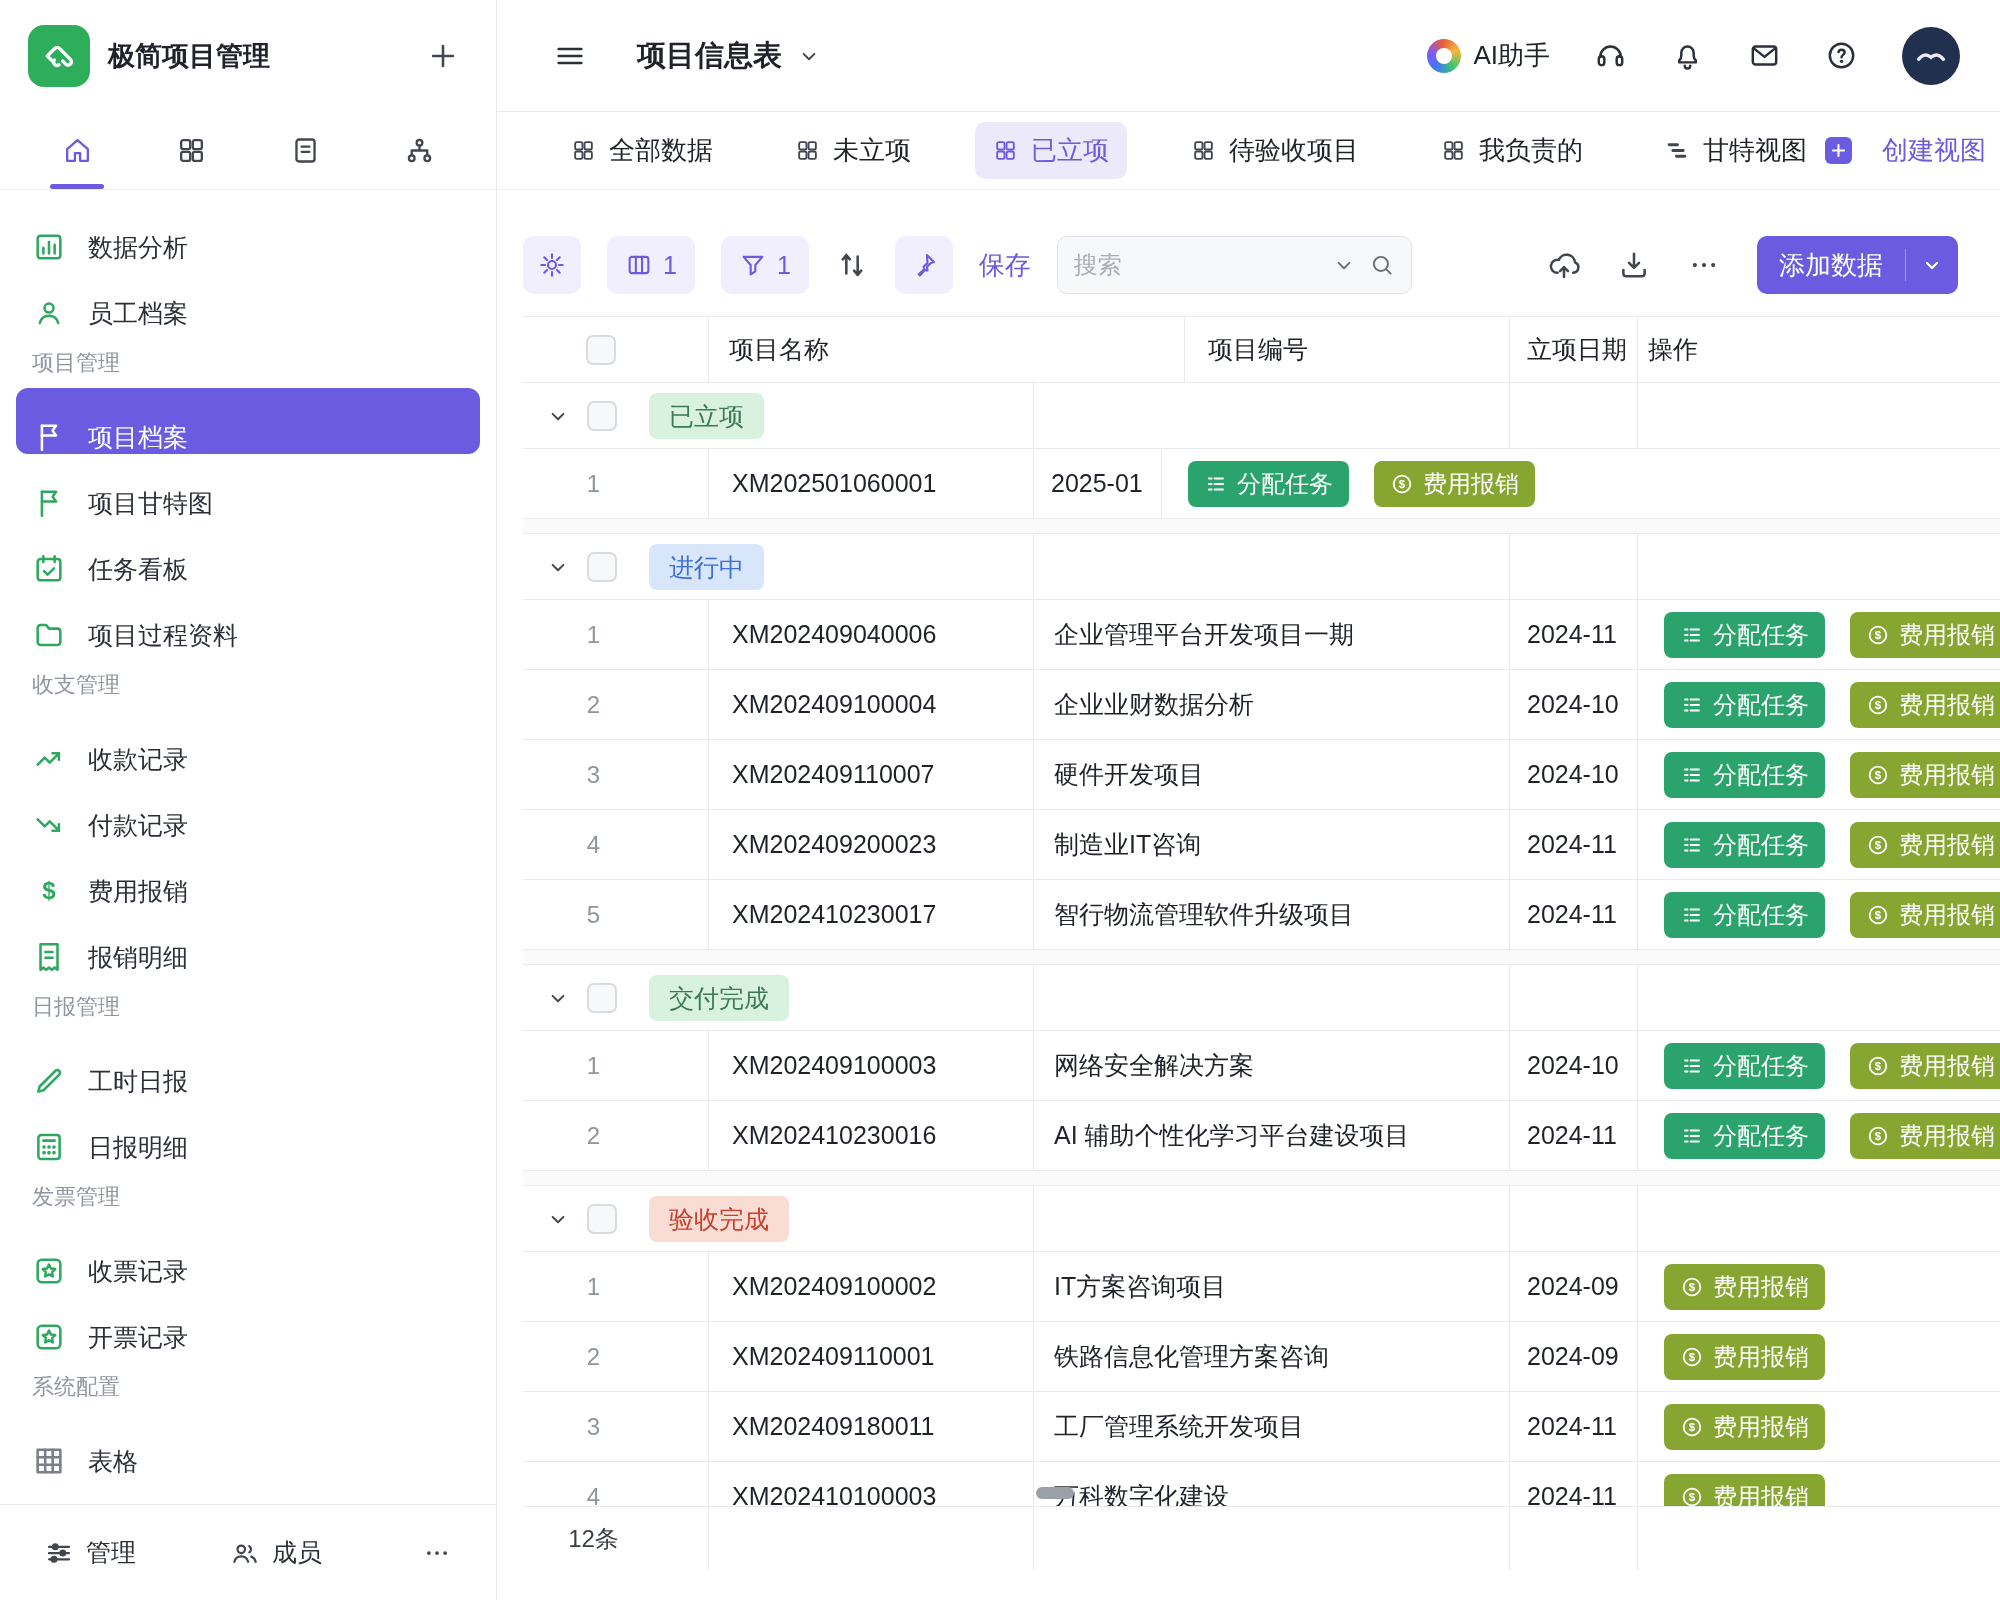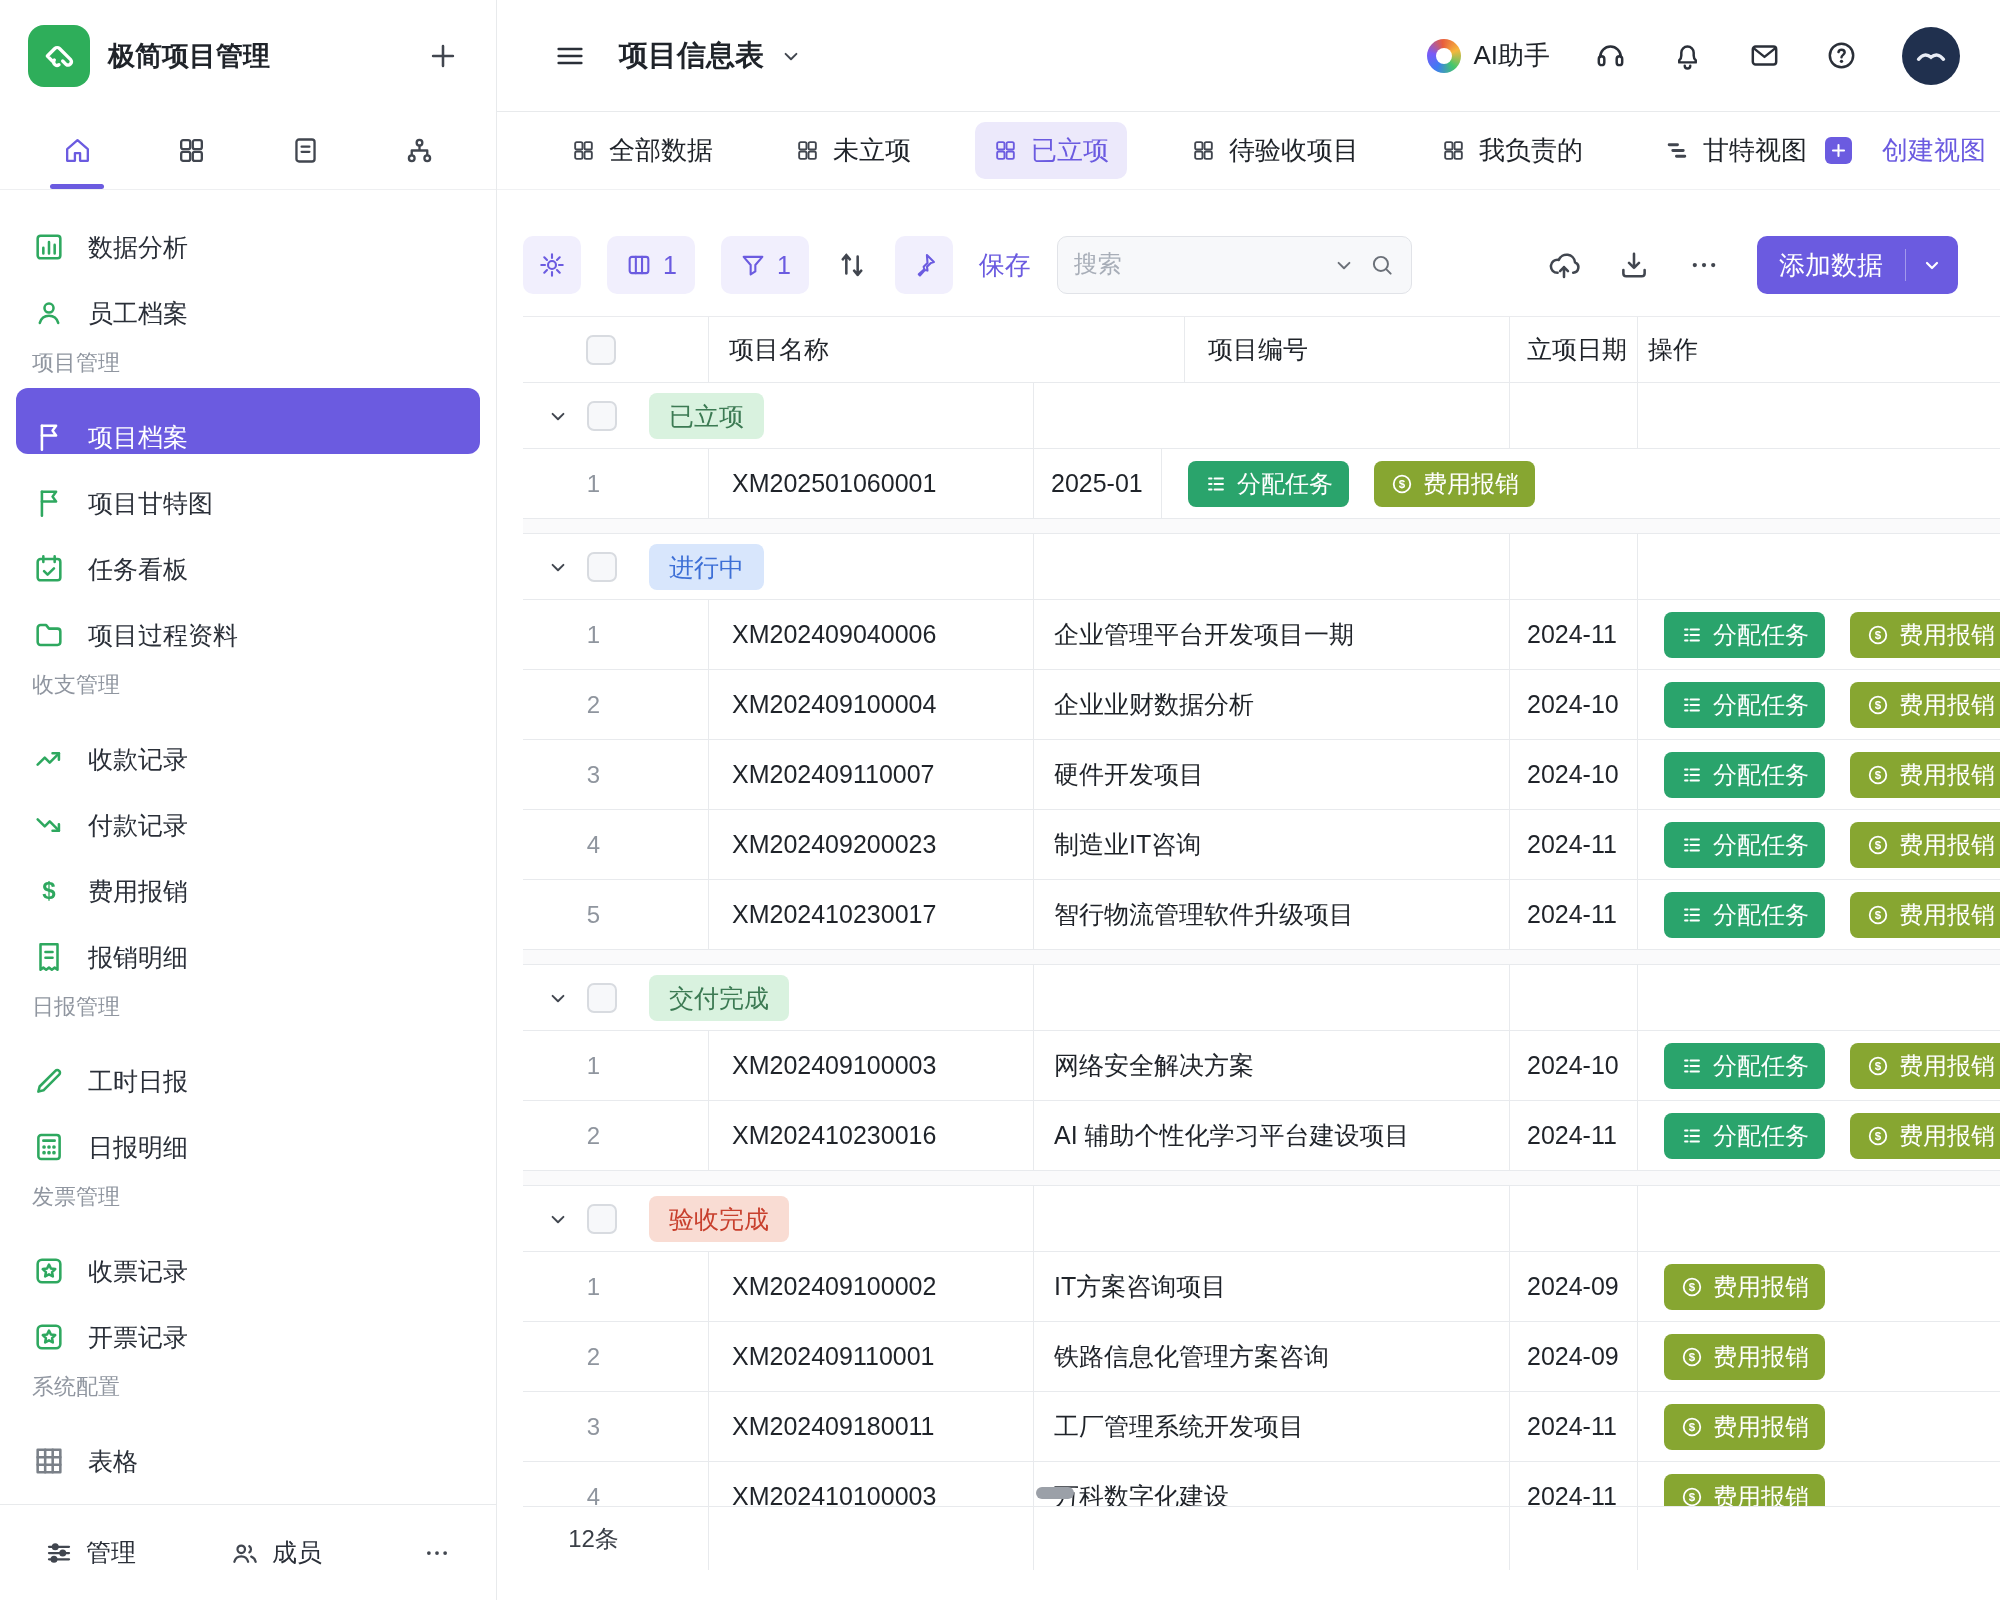--- a/index.html
+++ b/index.html
@@ -29,21 +29,21 @@
   .sb-footer{height:96px;flex:none;border-top:1px solid #E8EAEC;display:flex;align-items:center;padding:0 44px;gap:14px;font-size:25px;color:#2A2F38;}
   .sb-footer .ficon{width:30px;height:30px;color:#41464F;}
   .sb-footer .fitem{display:flex;align-items:center;gap:12px;cursor:pointer;}
   .sb-footer .gap2{width:66px;}
   .sb-footer .grow{flex:1;}
 
   
   .main{flex:1;min-width:0;display:flex;flex-direction:column;}
   .topbar{height:112px;flex:none;border-bottom:1px solid #E8EAEC;display:flex;align-items:center;padding:0 40px 0 56px;gap:32px;}
   .hamburger{width:34px;height:34px;color:#2A2F38;}
-  .topbar-title{display:flex;align-items:center;gap:14px;font-size:29px;font-weight:600;cursor:pointer;}
+  .topbar-title{display:flex;align-items:center;gap:14px;font-size:29px;font-weight:600;cursor:pointer;margin-left:18px;}
   .topbar-title .chev{width:26px;height:26px;color:#41464F;}
   .topbar-right{margin-left:auto;display:flex;align-items:center;gap:44px;}
   .ai{display:flex;align-items:center;gap:12px;font-size:26px;cursor:pointer;}
   .ai-logo{width:34px;height:34px;border-radius:50%;position:relative;flex:none;
     background:conic-gradient(from 210deg,#3E7BF2,#7A5AF8,#E85D3D,#F6B73C,#43C76B,#3E7BF2);}
   .ai-logo::after{content:"";position:absolute;inset:9px;background:#fff;border-radius:50%;}
   .tp-icon{width:33px;height:33px;color:#2A2F38;position:relative;cursor:pointer;}
   .avatar{width:58px;height:58px;border-radius:50%;background:#20304E;display:flex;align-items:center;justify-content:center;flex:none;cursor:pointer;}
   .avatar svg{width:40px;height:40px;}
 
@@ -60,21 +60,21 @@
 
   
   .content{flex:1;min-height:0;display:flex;flex-direction:column;padding:46px 0 30px 0;}
   .toolbar{height:58px;flex:none;display:flex;align-items:center;margin:0 42px 22px 26px;gap:26px;}
   .tb-btn{height:58px;border:none;border-radius:10px;background:#F1EFFD;color:var(--accent,#6B5BE0);display:flex;align-items:center;justify-content:center;gap:10px;font-size:25px;font-weight:500;padding:0 18px;cursor:pointer;font-family:inherit;}
   .tb-btn.square{width:58px;padding:0;}
   .tb-btn .tbicon{width:28px;height:28px;}
   .tb-plain{width:34px;height:34px;color:#41464F;background:none;border:none;padding:0;cursor:pointer;}
   .save{color:var(--accent,#6B5BE0);font-size:26px;font-weight:500;background:none;border:none;cursor:pointer;font-family:inherit;}
   .search{width:355px;height:58px;border:1px solid #E1E3E8;background:#F7F8FA;border-radius:10px;display:flex;align-items:center;padding:0 16px;gap:12px;}
-  .search input{flex:1;min-width:0;border:none;background:transparent;outline:none;font-size:24px;color:#4d7c0f;font-family:Liberation Mono, monospace;}
+  .search input{flex:1;min-width:0;border:none;background:transparent;outline:none;font-size:24px;color:#4d7c0f;font-family:Liberation Serif, serif;}
   .search input::placeholder{color:#A8AEB8;}
   .search .sicon{width:26px;height:26px;color:#6B7078;flex:none;cursor:pointer;}
   .tb-right{margin-left:auto;display:flex;align-items:center;gap:36px;}
   .add-btn{height:58px;border:none;border-radius:10px;background:var(--accent,#6B5BE0);color:#fff;display:flex;align-items:center;font-size:26px;font-weight:500;padding:0;cursor:pointer;font-family:inherit;}
   .add-btn .add-main{padding:0 22px;white-space:nowrap;}
   .add-btn .split{width:1px;height:32px;background:rgba(255,255,255,.38);}
   .add-btn .caret{padding:0 14px;display:flex;align-items:center;}
   .add-btn .caret svg{width:24px;height:24px;}
 
   

